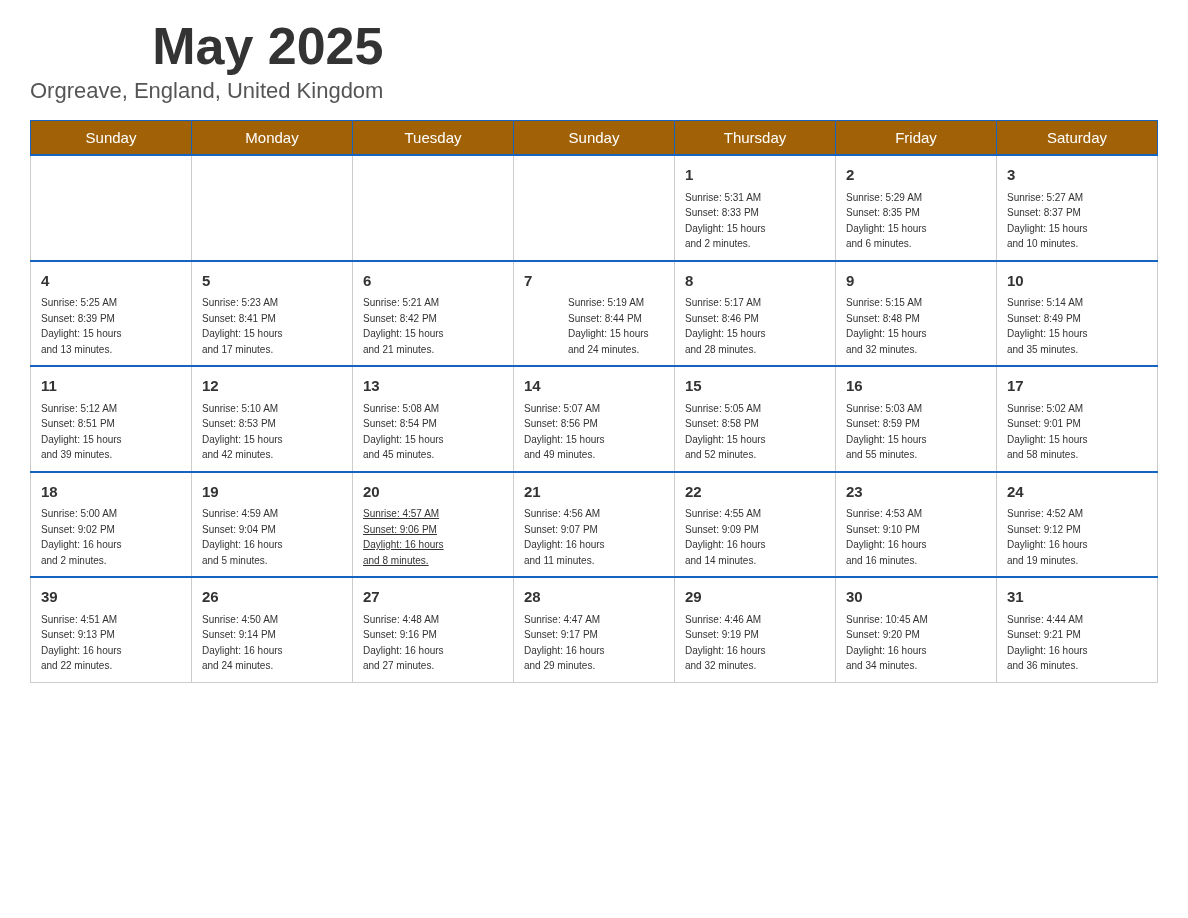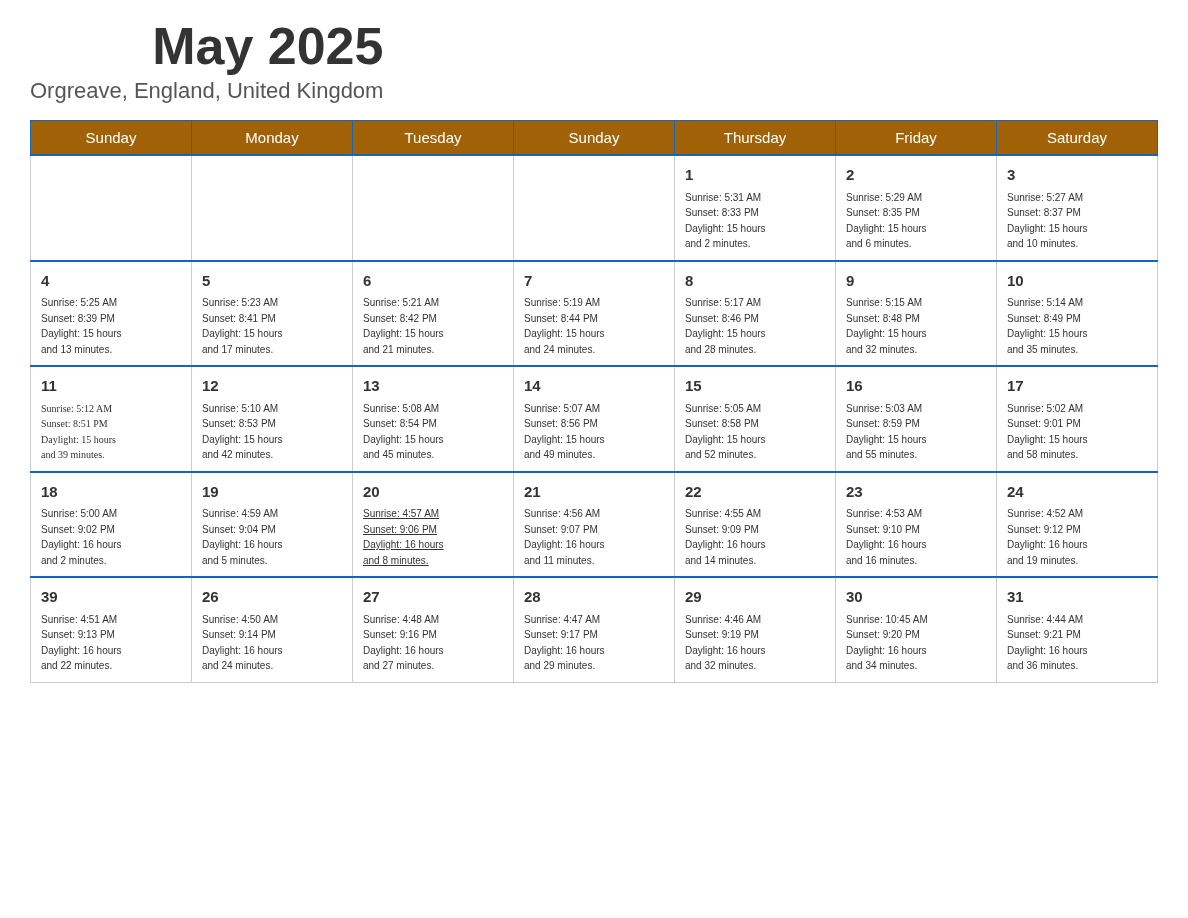--- a/index.html
+++ b/index.html
@@ -163,21 +163,21 @@
         </td>
         <td>
           <span class="day-number">6</span>
           <div class="day-info" style="white-space: pre-line;">Sunrise: 5:21 AM
 Sunset: 8:42 PM
 Daylight: 15 hours
 and 21 minutes.</div>
         </td>
         <td>
           <span class="day-number">7</span>
-          <div class="day-info" style="white-space: pre-line;">Sunrise: 5:19 AM
+          <div class="day-info" style="white-space: pre-line; margin-left: 44px;">Sunrise: 5:19 AM
 Sunset: 8:44 PM
 Daylight: 15 hours
 and 24 minutes.</div>
         </td>
         <td>
           <span class="day-number">8</span>
           <div class="day-info" style="white-space: pre-line;">Sunrise: 5:17 AM
 Sunset: 8:46 PM
 Daylight: 15 hours
 and 28 minutes.</div>
@@ -193,21 +193,21 @@
           <span class="day-number">10</span>
           <div class="day-info" style="white-space: pre-line;">Sunrise: 5:14 AM
 Sunset: 8:49 PM
 Daylight: 15 hours
 and 35 minutes.</div>
         </td>
       </tr>
       <tr>
         <td>
           <span class="day-number">11</span>
-          <div class="day-info" style="white-space: pre-line; font-family: Liberation Serif, serif;">Sunrise: 5:12 AM
+          <div class="day-info" style="white-space: pre-line;">Sunrise: 5:12 AM
 Sunset: 8:51 PM
 Daylight: 15 hours
 and 39 minutes.</div>
         </td>
         <td>
           <span class="day-number">12</span>
           <div class="day-info" style="white-space: pre-line;">Sunrise: 5:10 AM
 Sunset: 8:53 PM
 Daylight: 15 hours
 and 42 minutes.</div>

